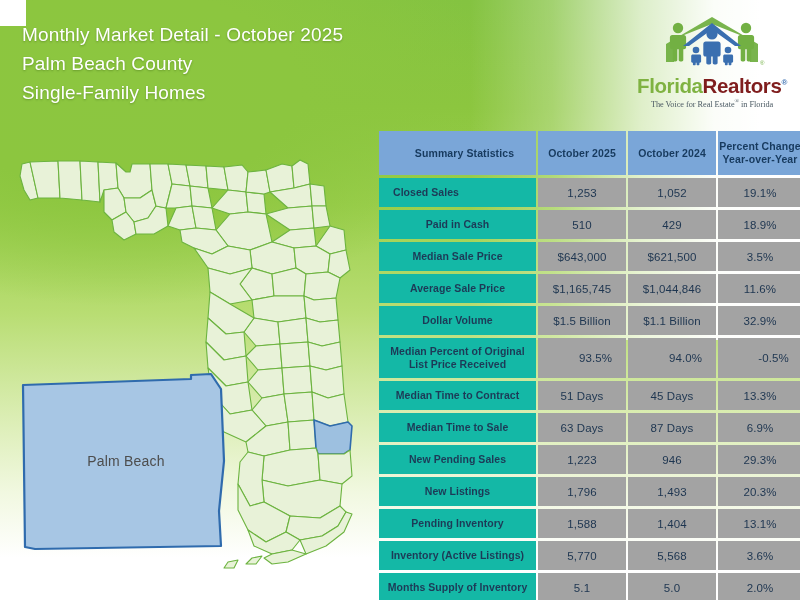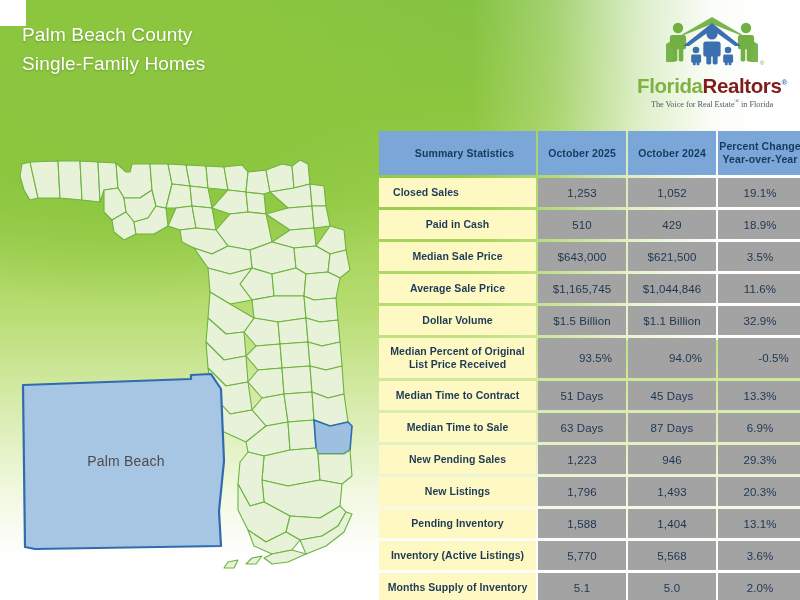--- a/index.html
+++ b/index.html
@@ -174,21 +174,21 @@
     font-weight: bold;
     height: 44px;
     text-align: center;
     vertical-align: middle;
     line-height: 13px;
     letter-spacing: 0.1px;
   }
   .th-label { text-align: center; padding-left: 14px !important; }
 
   .td-label {
-    background: #fef9c3;
+    background: #14b8a6;
     color: #1d3a57;
     font-size: 10.5px;
     font-weight: bold;
     height: 29px;
     text-align: center;
     vertical-align: middle;
     line-height: 13px;
     letter-spacing: 0.05px;
   }
   tr.row-first .td-label { text-align: left; padding-left: 14px !important; }
@@ -207,20 +207,21 @@
 </style>
 </head>
 <body>
 
 <div id="page">
 
   <div class="bg-green"></div>
   <div class="bg-round-tl"></div>
 
   <div class="title-block">
+    <div class="title-line">Monthly Market Detail - October 2025</div>
     <div class="title-line">Palm Beach County</div>
     <div class="title-line">Single-Family Homes</div>
   </div>
 
   <div class="logo">
     <svg class="logo-mark" viewBox="0 0 152 56">
 
       <g fill="#72b043">
         <circle cx="42" cy="14" r="5.2"></circle>
         <path d="M36.2 21h11.6c1.4 0 2.3 1 2.3 2.3v10c0 1.2-.9 2-2 2h-.8v10.5c0 .9-.7 1.6-1.6 1.6h-1.4c-.9 0-1.6-.7-1.6-1.6V35.3h-1.4v10.5c0 .9-.7 1.6-1.6 1.6h-1.4c-.9 0-1.6-.7-1.6-1.6V35.3h-.8c-1.1 0-2-.8-2-2v-10c0-1.3.9-2.3 2.3-2.3z"></path>

